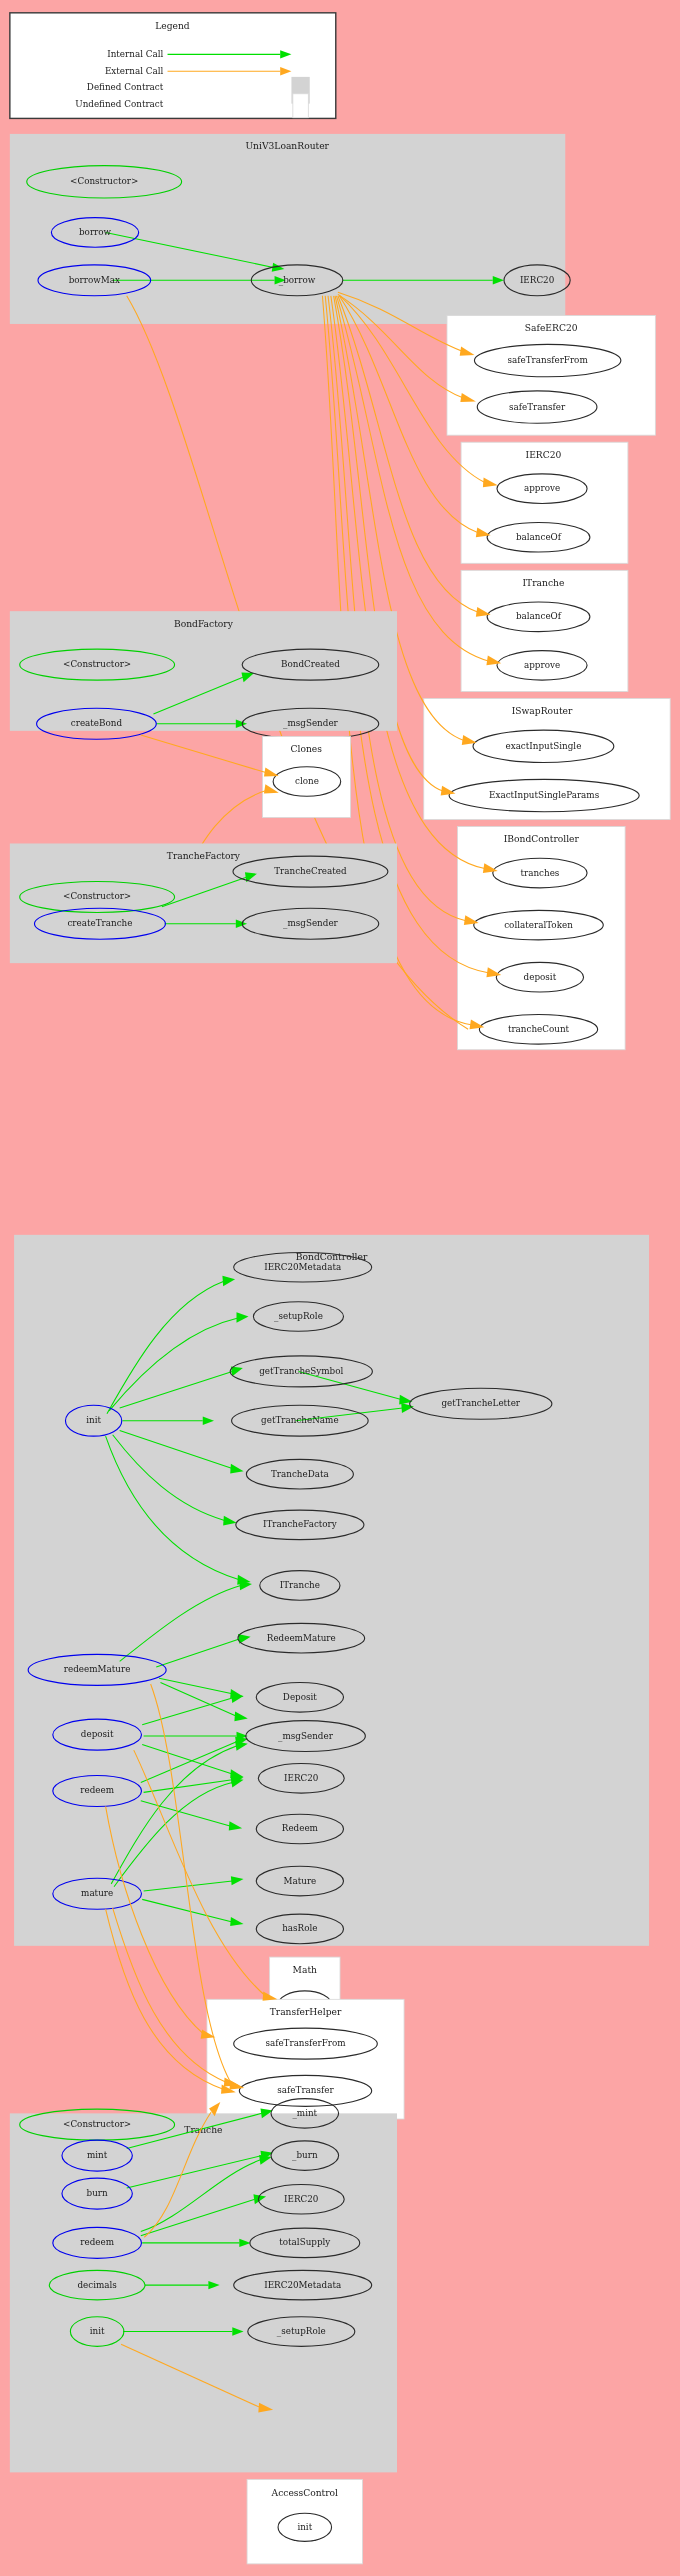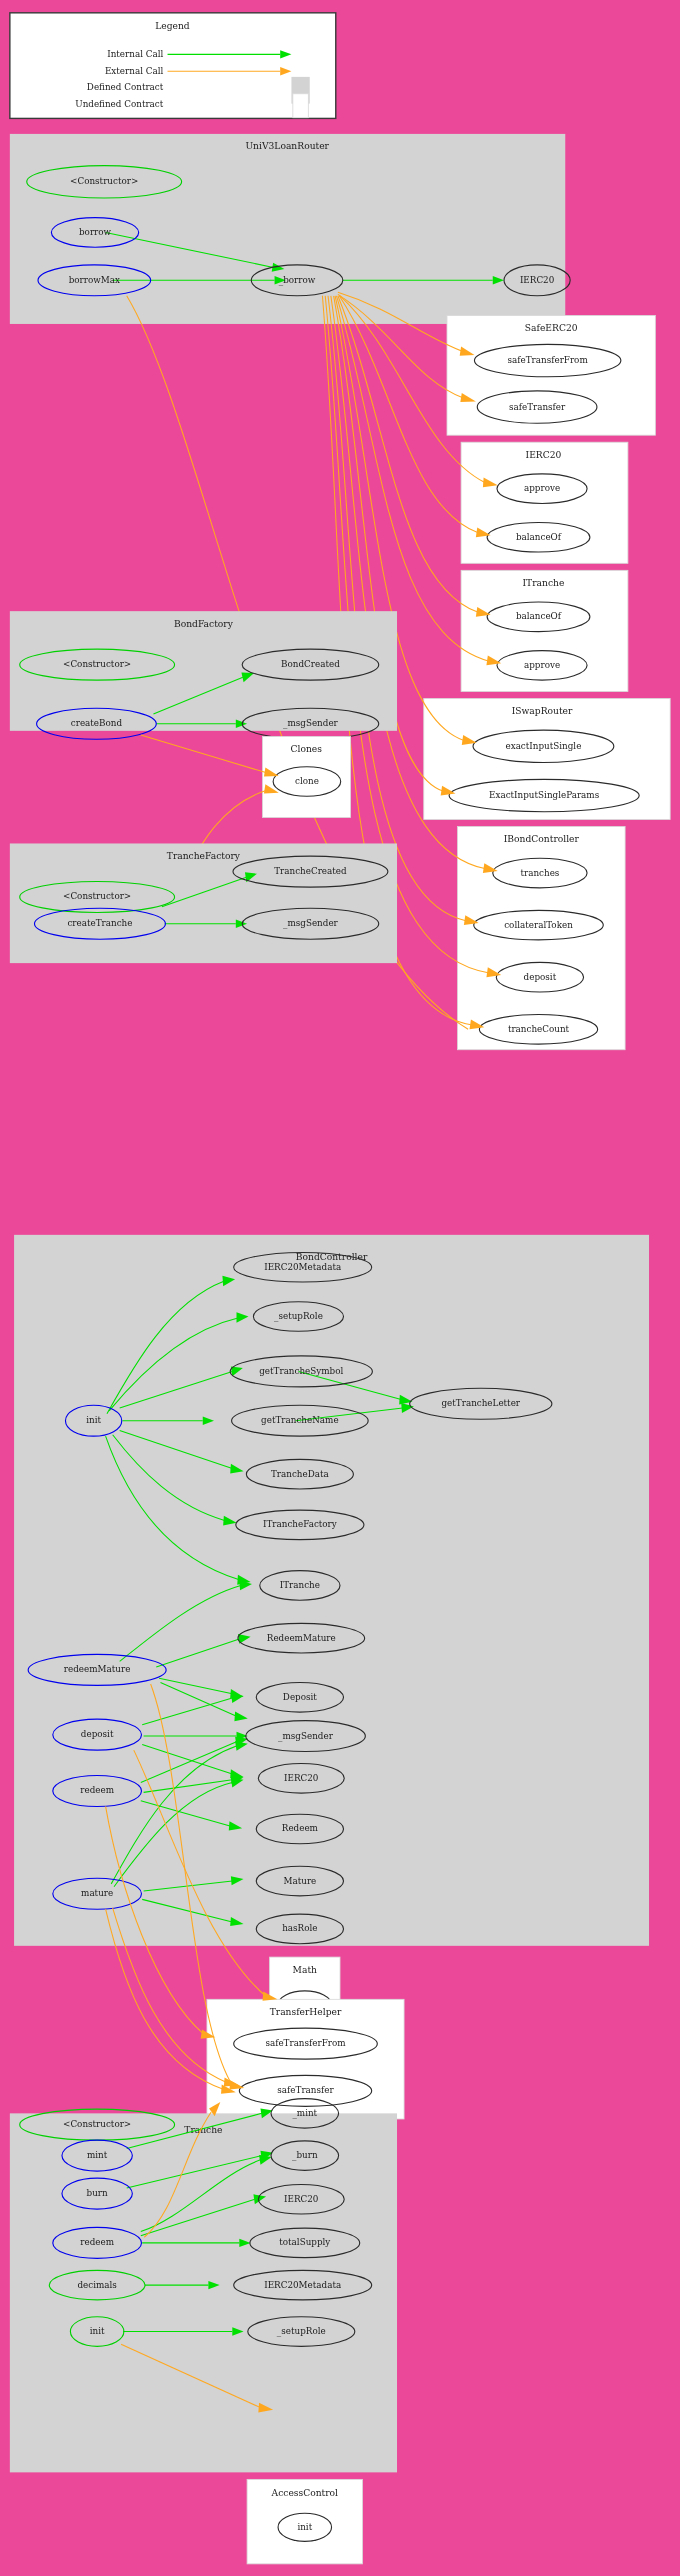--- a/index.html
+++ b/index.html
@@ -1,17 +1,17 @@
 <!DOCTYPE html>
 <html style="font-size:11.3px"><head>
 <meta charset="utf-8">
 <style>
   html,body{margin:0;padding:0;background:#ffffff;}
   body{font-family:"DejaVu Serif", serif;}
-  #stage{position:relative;width:680px;height:2576px;background:#ec4899;overflow:hidden;}
+  #stage{position:relative;width:680px;height:2576px;background:#fca5a5;overflow:hidden;}
   svg{display:block;}
   .cl-gray{fill:#d3d3d3;stroke:none;}
   .cl-white{fill:#ffffff;stroke:#d9d9d9;stroke-width:1.2;}
   .cl-title{font-family:"DejaVu Serif",serif;font-size:13px;fill:#1a1a1a;text-anchor:middle;}
   .nd{fill:none;stroke-width:1.6;}
   .nd-black{stroke:#2b2b2b;}
   .nd-blue{stroke:#0000ee;}
   .nd-green{stroke:#00d000;}
   .nd-lbl{font-family:"DejaVu Serif",serif;font-size:12.5px;fill:#1a1a1a;text-anchor:middle;dominant-baseline:middle;}
   .ed-green{stroke:#00e000;stroke-width:1.5;fill:none;}

